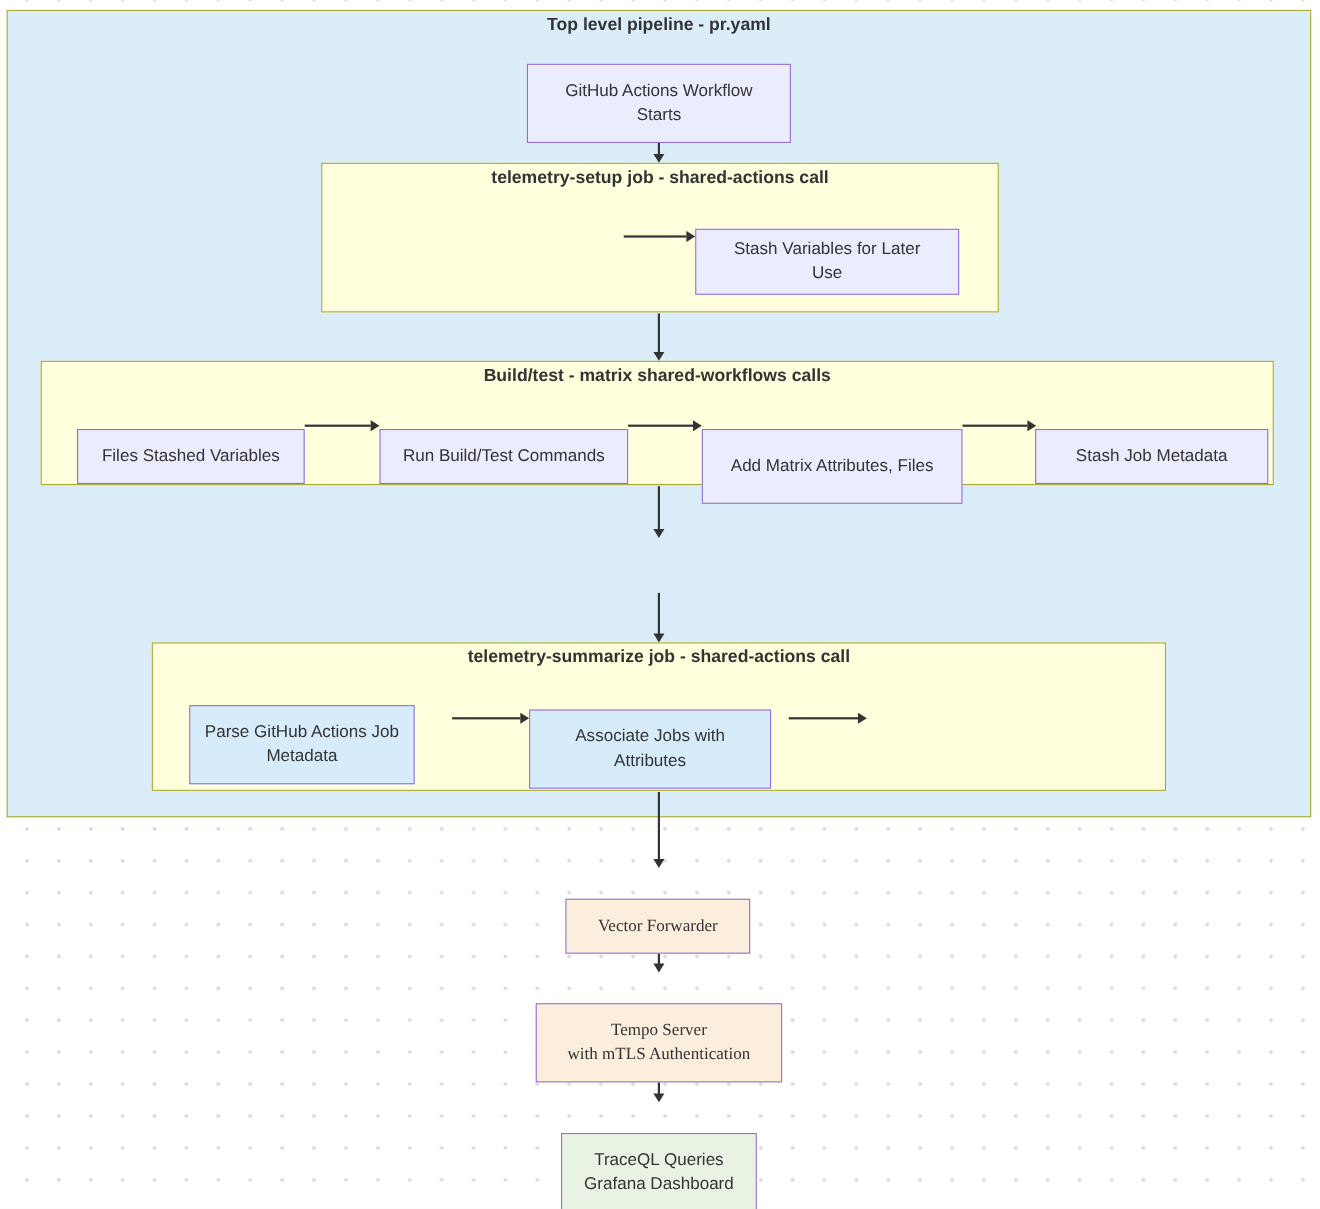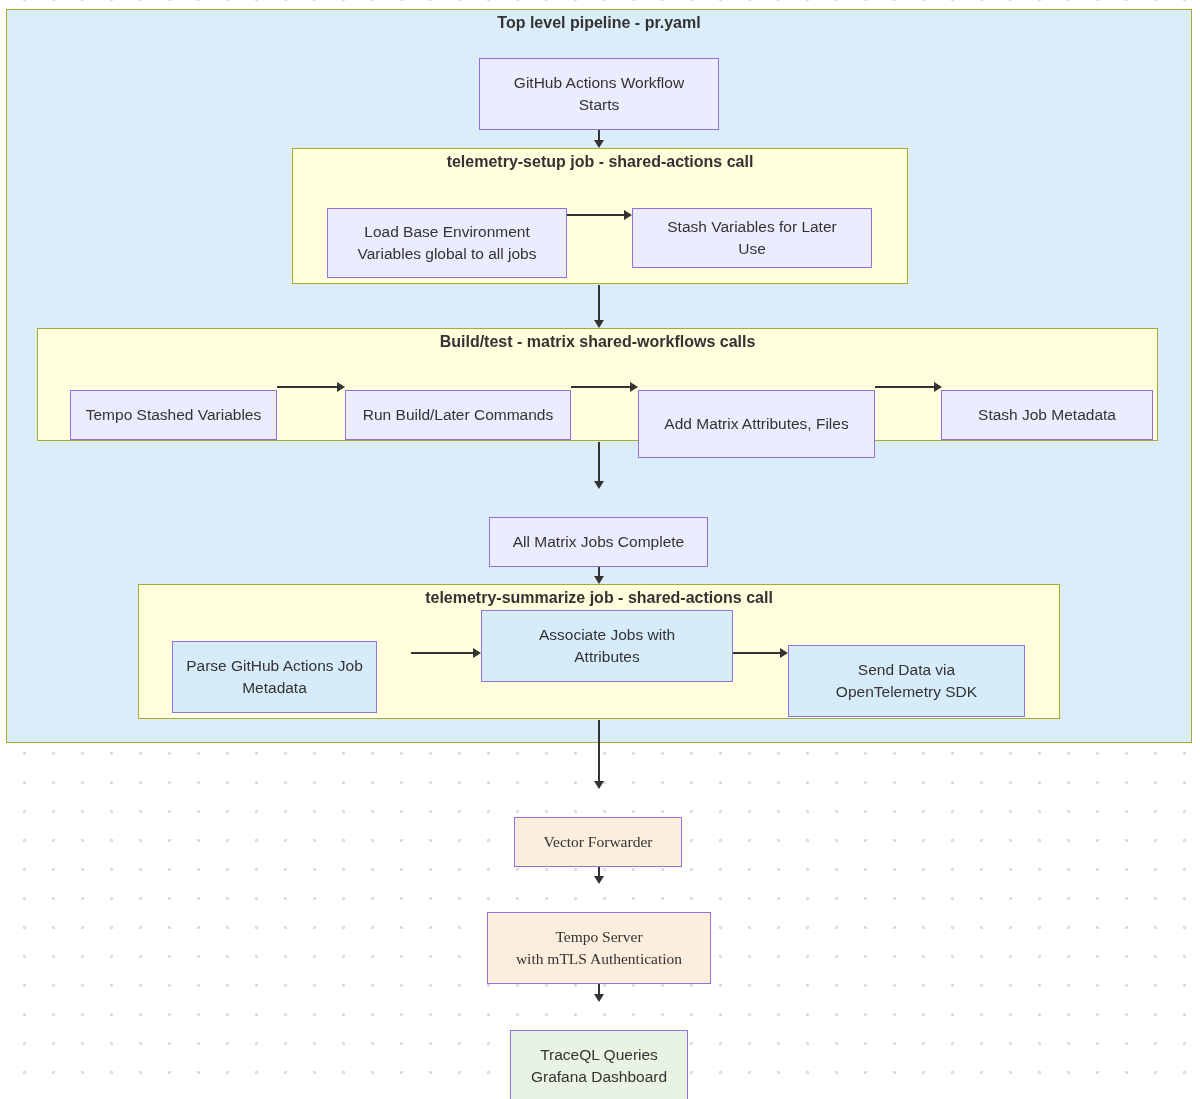--- a/index.html
+++ b/index.html
@@ -102,38 +102,33 @@
 
   <div class="hline" style="left:411px;top:652px;width:62px"></div>
   <div class="ah-right" style="left:473px;top:648px"></div>
 
   <div class="hline" style="left:717px;top:652px;width:63px"></div>
   <div class="ah-right" style="left:780px;top:648px"></div>
 
   <div class="node" style="left:479px;top:30px;width:240px;height:72px">GitHub Actions Workflow
 Starts</div>
 
-  <div class="node" style="left:327px;top:180px;width:240px;height:70px">Load Base Environment
-Variables global to all jobs</div>
   <div class="node" style="left:632px;top:180px;width:240px;height:60px">Stash Variables for Later
 Use</div>
 
-  <div class="node" style="left:70px;top:362px;width:207px;height:50px">Tempo Stashed Variables</div>
-  <div class="node" style="left:345px;top:362px;width:226px;height:50px">Run Build/Later Commands</div>
+  <div class="node" style="left:70px;top:362px;width:207px;height:50px">Files Stashed Variables</div>
+  <div class="node" style="left:345px;top:362px;width:226px;height:50px">Run Build/Test Commands</div>
   <div class="node" style="left:638px;top:362px;width:237px;height:68px">Add Matrix Attributes, Files</div>
   <div class="node" style="left:941px;top:362px;width:212px;height:50px">Stash Job Metadata</div>
 
-  <div class="node" style="left:489px;top:489px;width:219px;height:50px">All Matrix Jobs Complete</div>
 
   <div class="node blue" style="left:172px;top:613px;width:205px;height:72px">Parse GitHub Actions Job
 Metadata</div>
-  <div class="node blue" style="left:481px;top:582px;width:252px;height:72px">Associate Jobs with
+  <div class="node blue" style="left:481px;top:617px;width:220px;height:72px">Associate Jobs with
 Attributes</div>
-  <div class="node blue" style="left:788px;top:617px;width:237px;height:72px">Send Data via
-OpenTelemetry SDK</div>
 
   <div class="node cream" style="left:514px;top:789px;width:168px;height:50px">Vector Forwarder</div>
   <div class="node cream" style="left:487px;top:884px;width:224px;height:72px">Tempo Server
 with mTLS Authentication</div>
   <div class="node green" style="left:510px;top:1002px;width:178px;height:71px">TraceQL Queries
 Grafana Dashboard</div>
 
 </div>
 
 </body></html>

